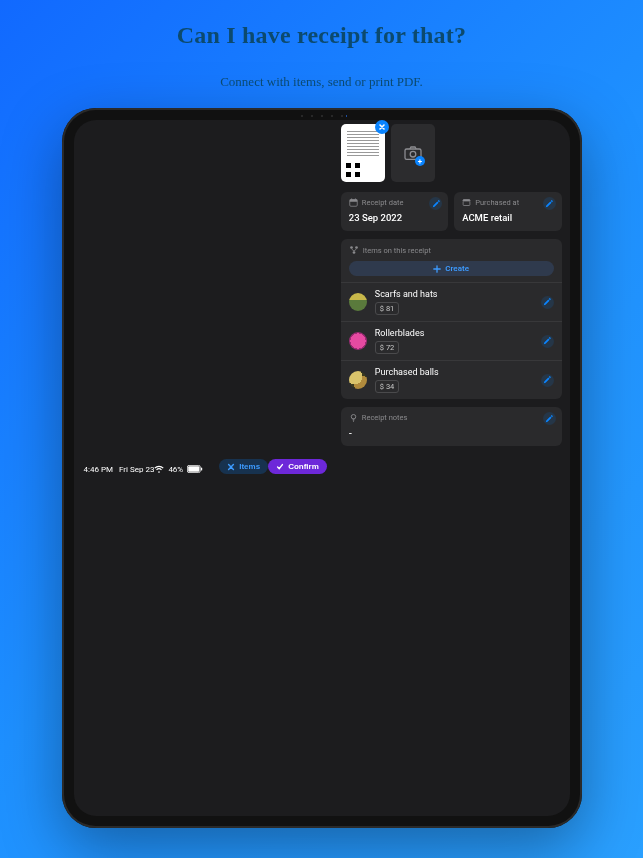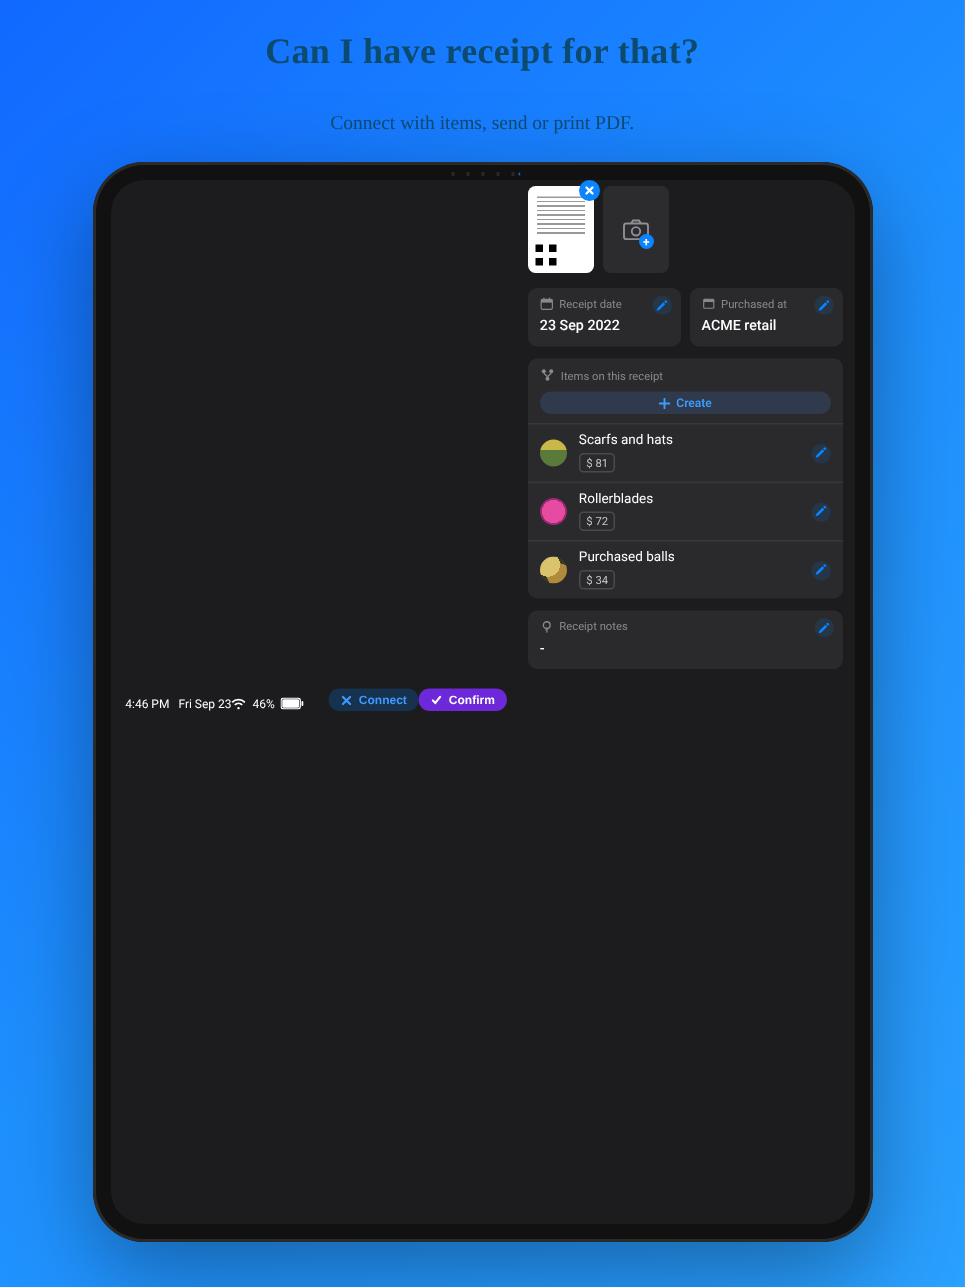--- a/index.html
+++ b/index.html
@@ -208,21 +208,21 @@
       </div>
     </div>
 
     <div class="nav-bar">
       <button class="pill-btn pill-cancel">
         <span class="icn">
           <svg width="8" height="8" viewBox="0 0 10 10" stroke="#3d9bff" stroke-width="1.8" stroke-linecap="round">
               <path d="M2 2l6 6M8 2l-6 6"></path>
             </svg>
         </span>
-        <span>Connect</span>
+        <span>Items</span>
       </button>
       <button class="pill-btn pill-confirm">
         <span class="icn">
           <svg width="8" height="8" viewBox="0 0 10 10" stroke="#fff" stroke-width="1.8" fill="none" stroke-linecap="round">
               <path d="M2 5l2 2 4-5"></path>
             </svg>
         </span>
         <span>Confirm</span>
       </button>
     </div>

